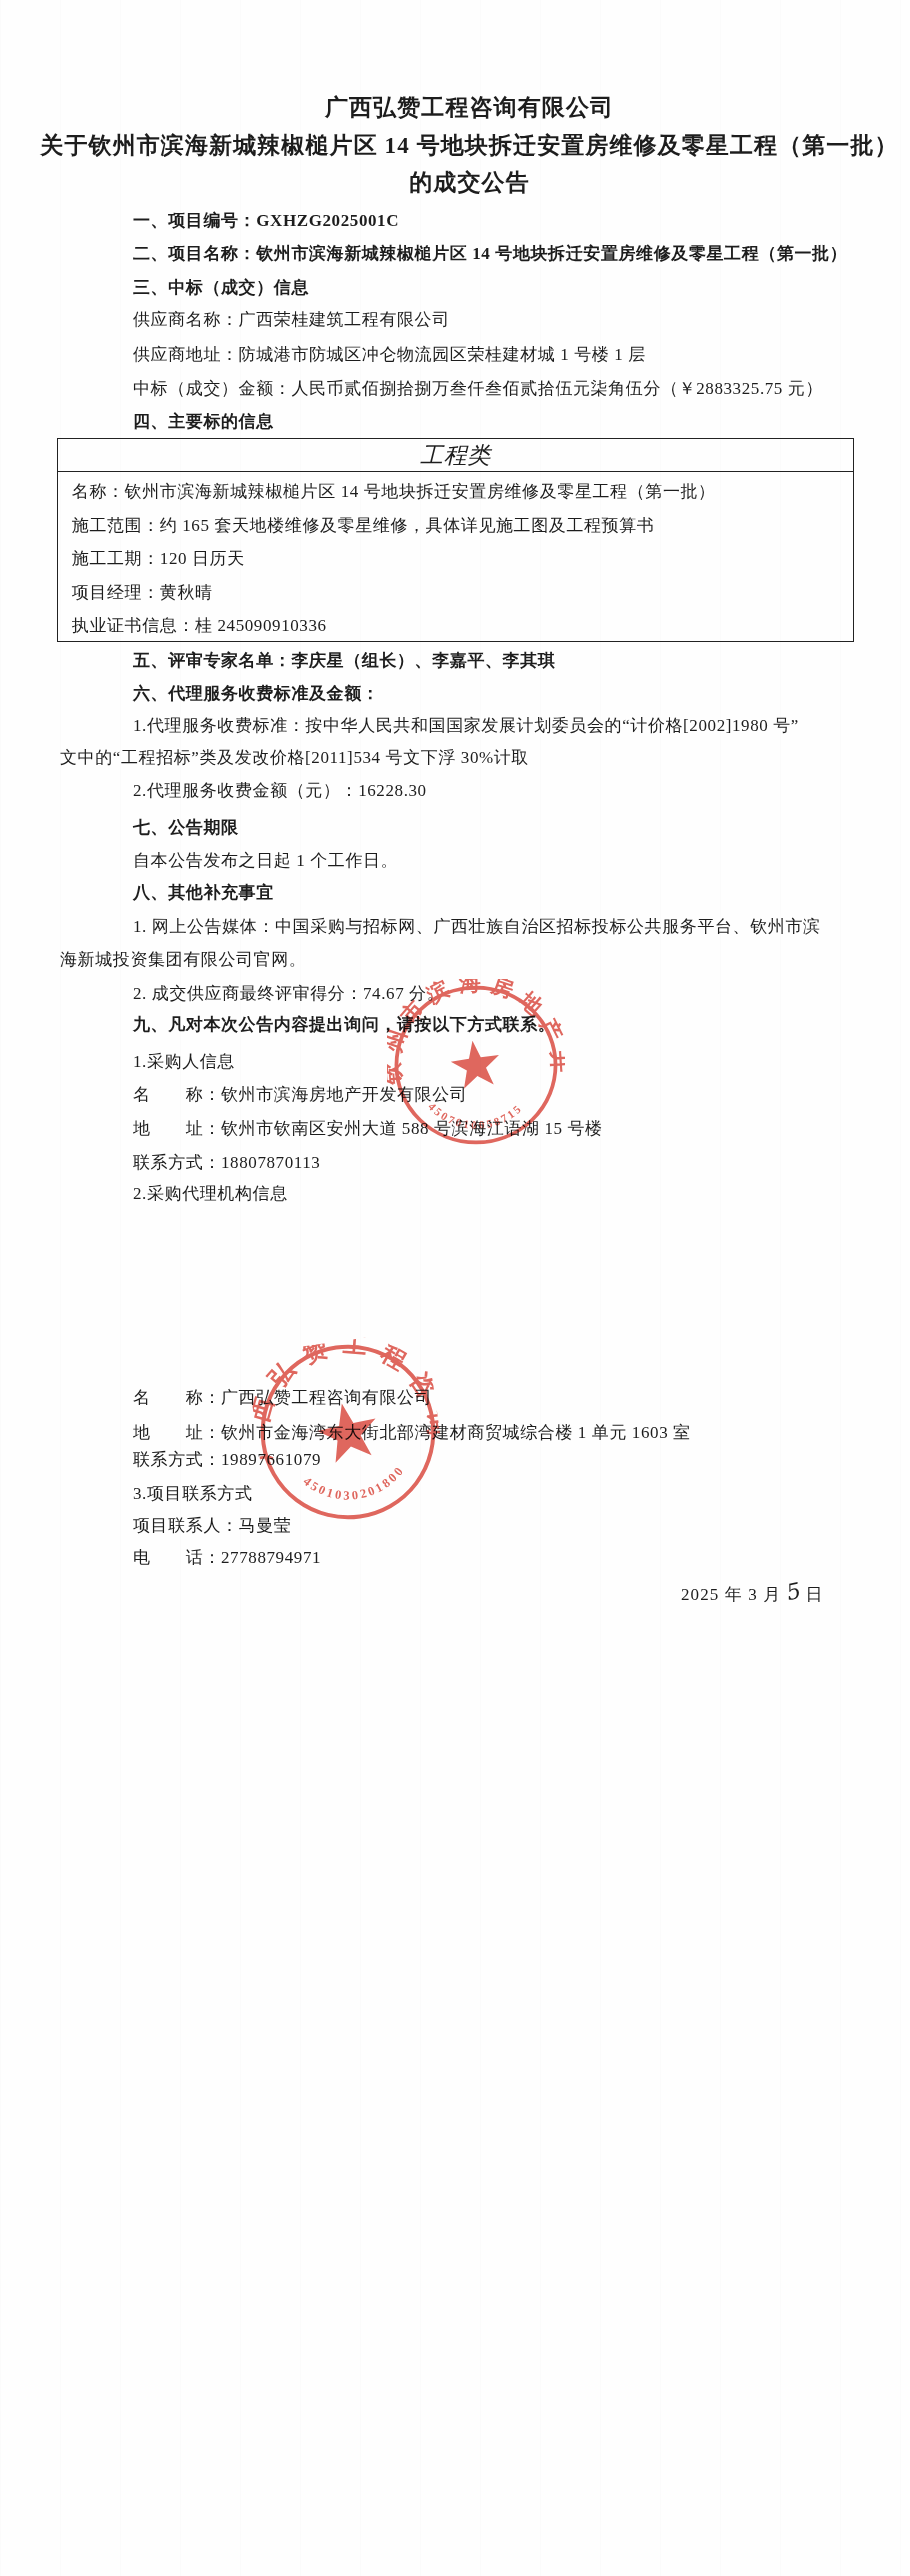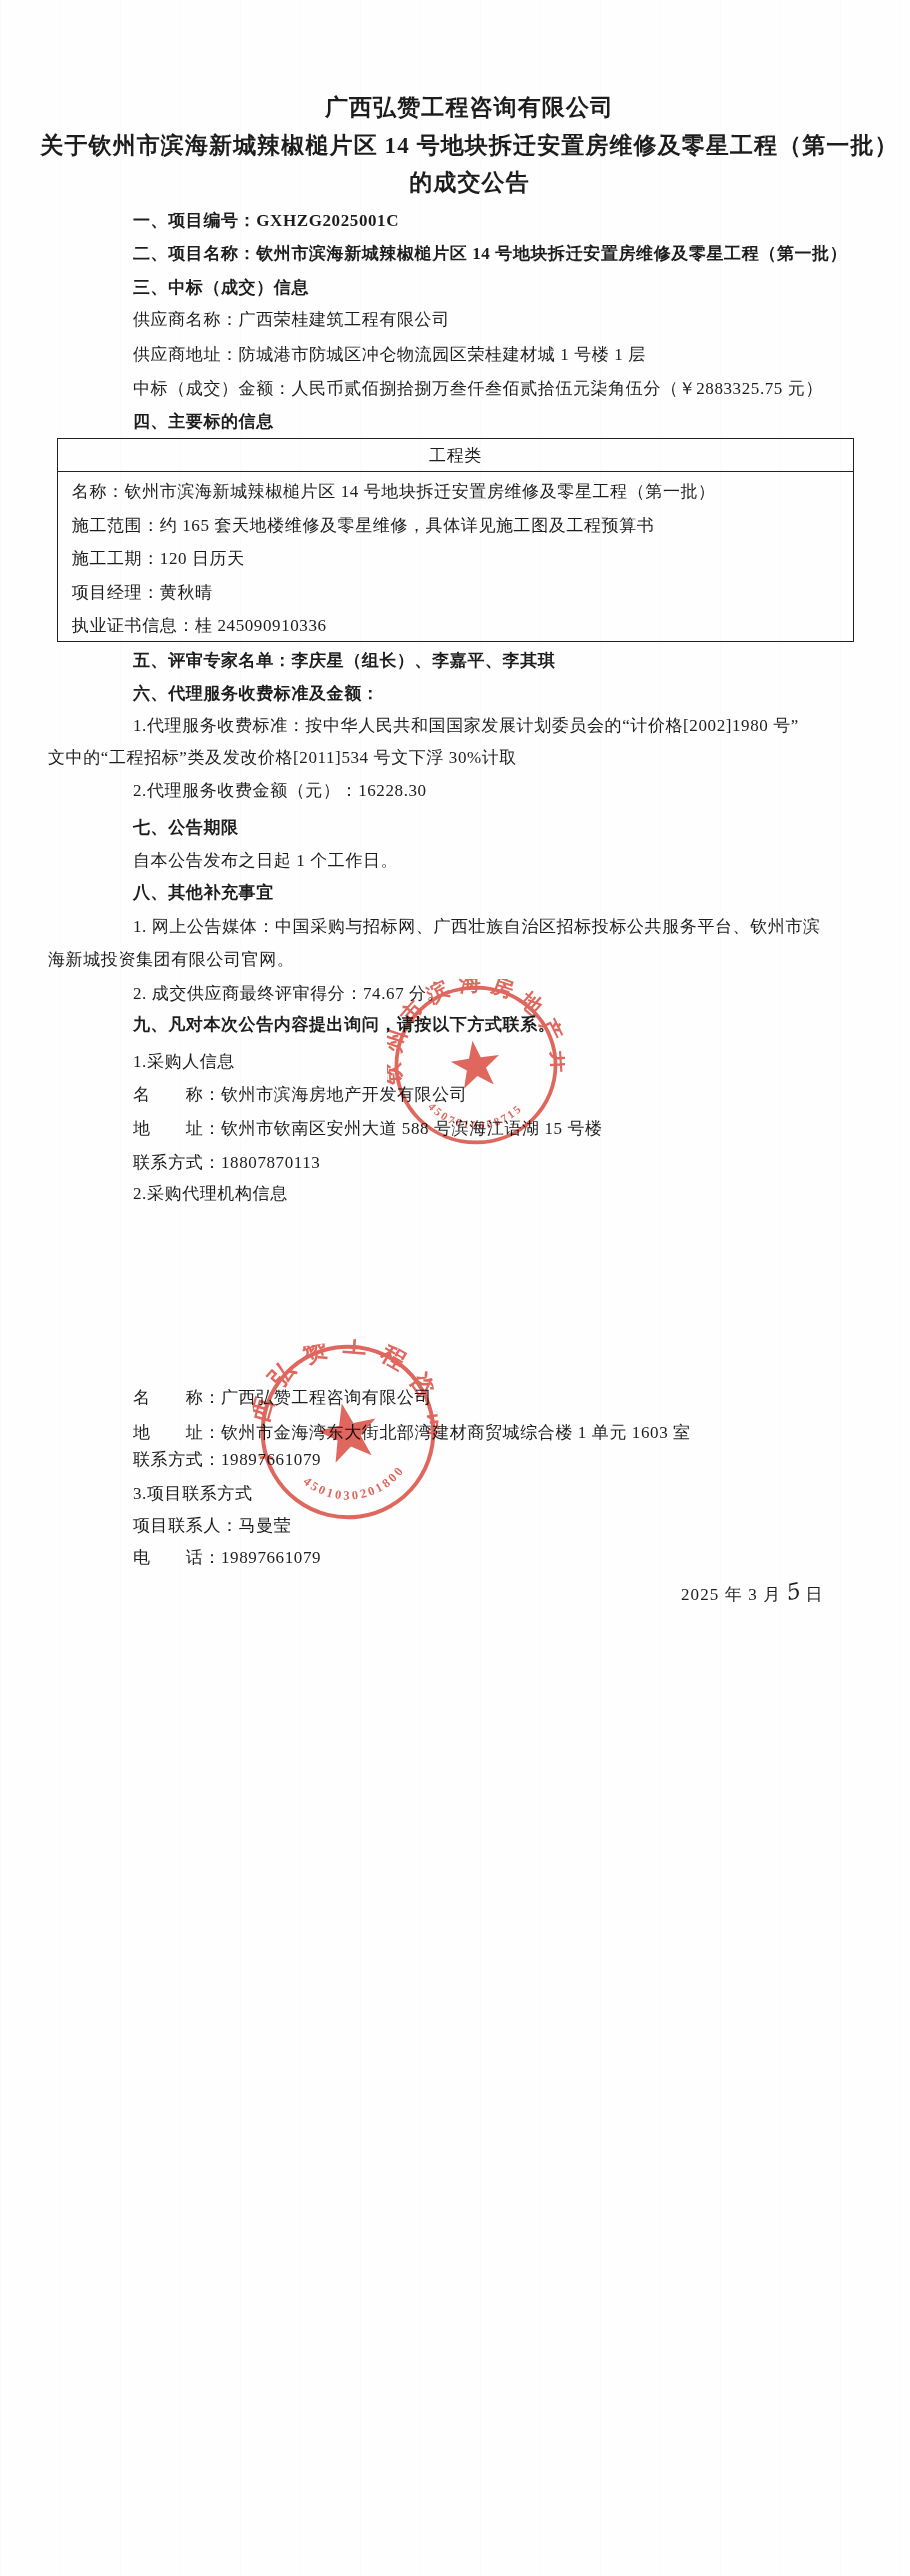--- a/index.html
+++ b/index.html
@@ -23,21 +23,21 @@
     left:0; width:100%;
     text-align:center;
     font-size:23px;
     font-weight:700;
     line-height:29px;
     letter-spacing:1.1px;
     white-space:nowrap;
   }
   .ln{
     position:absolute;
-    left:48px;
+    left:60px;
     font-size:17px;
     line-height:22px;
     white-space:nowrap;
     letter-spacing:0.6px;
   }
   .in{left:95px;margin-left:38px;}
   .bold{font-weight:700;}
   .mtable{
     position:absolute;
     left:57px; top:438px;
@@ -45,22 +45,23 @@
     border:1.1px solid #222;
     box-sizing:border-box;
     background:rgba(255,255,255,0.0);
   }
   .mtable-header{
     height:32px;
     border-bottom:1.1px solid #222;
     display:flex;
     align-items:center;
     justify-content:center;
-    font-size:17px;
+    font-size:23px;
     letter-spacing:0.6px;
+    font-style:italic;
   }
   .mtable-body{
     padding:11px 0 0 13.8px;
   }
   .mtable-row{
     font-size:17px;
     line-height:18px;
     margin-bottom:15.5px;
     white-space:nowrap;
     letter-spacing:0.6px;
@@ -134,21 +135,21 @@
   <div class="ln in" style="top:1084px">名　　称：钦州市滨海房地产开发有限公司</div>
   <div class="ln in" style="top:1118px">地　　址：钦州市钦南区安州大道 588 号滨海江语湖 15 号楼</div>
   <div class="ln in" style="top:1152px">联系方式：18807870113</div>
   <div class="ln in" style="top:1183px">2.采购代理机构信息</div>
 
   <div class="ln in" style="top:1387px">名　　称：广西弘赞工程咨询有限公司</div>
   <div class="ln in" style="top:1422px">地　　址：钦州市金海湾东大街北部湾建材商贸城综合楼 1 单元 1603 室</div>
   <div class="ln in" style="top:1449px">联系方式：19897661079</div>
   <div class="ln in" style="top:1483px">3.项目联系方式</div>
   <div class="ln in" style="top:1515px">项目联系人：马曼莹</div>
-  <div class="ln in" style="top:1547px">电　　话：19897661079</div>
+  <div class="ln in" style="top:1547px">电　　话：27788794971</div>
 
   <div class="datewrap">
     <span>2025 年 3 月</span><span class="handwritten">5</span><span>日</span>
   </div>
 
   <svg class="stamp stamp-buyer" viewBox="0 0 320 320">
     <defs>
       <path id="ring-arc-a" d="M 24 208 A 143 143 0 1 1 296 208" fill="none"></path>
       <path id="serial-arc-a" d="M 66 234 A 121 121 0 0 0 254 234" fill="none"></path>
     </defs>

